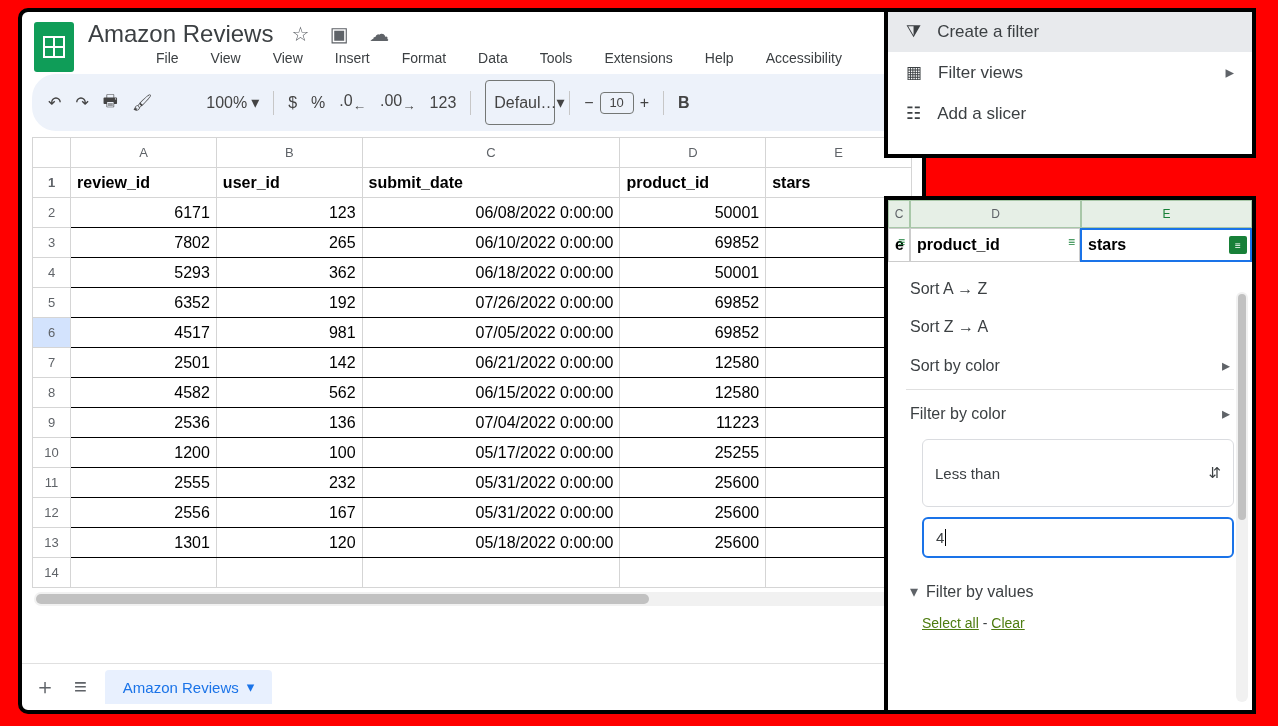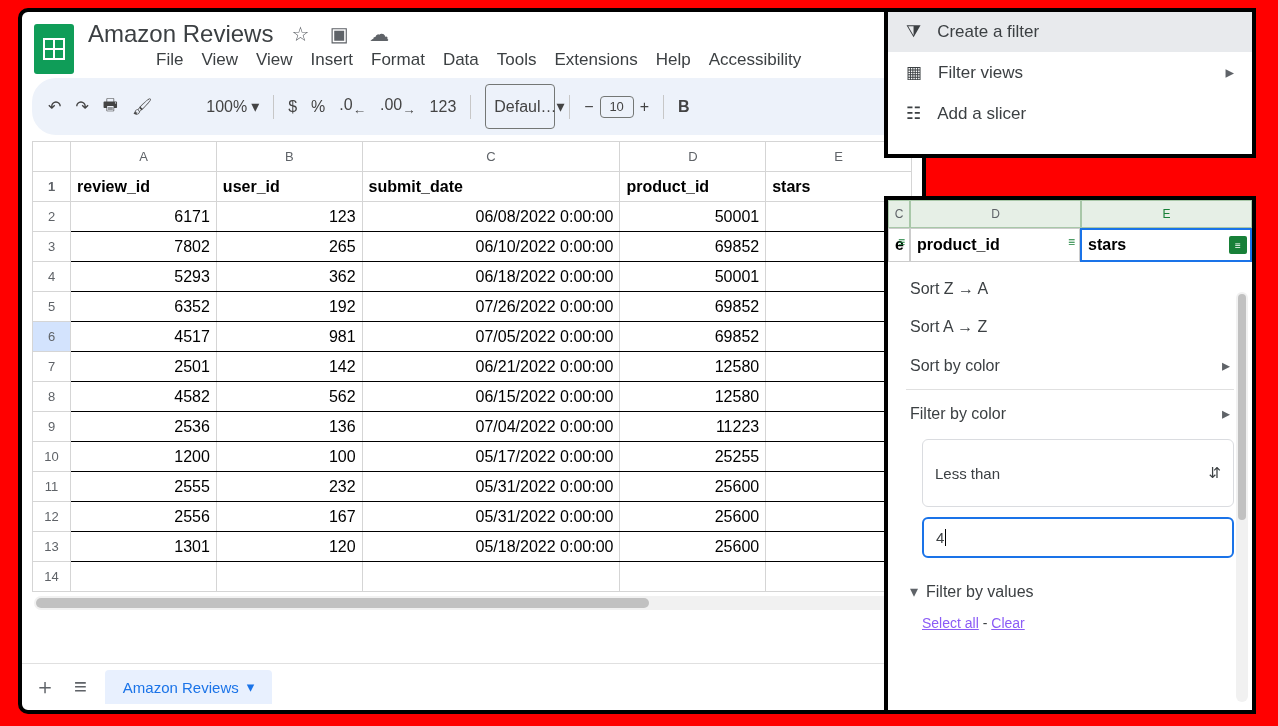--- a/index.html
+++ b/index.html
@@ -11,21 +11,21 @@
   .logo { width:40px; height:50px; background:#0f9d58; border-radius:3px; position:relative; margin-right:14px; display:flex; align-items:center; justify-content:center; }
   .logo::after { content:""; position:absolute; width:22px; height:22px; background:
      linear-gradient(#fff,#fff) center/100% 2px no-repeat,
      linear-gradient(#fff,#fff) center/2px 100% no-repeat,
      linear-gradient(#fff,#fff) top/100% 2px no-repeat,
      linear-gradient(#fff,#fff) bottom/100% 2px no-repeat,
      linear-gradient(#fff,#fff) left/2px 100% no-repeat,
      linear-gradient(#fff,#fff) right/2px 100% no-repeat; }
   .doc-title { font-size:24px; color:#3c4043; margin-right:10px; }
   .title-icons span { margin:0 8px; font-size:20px; color:#5f6368; cursor:pointer; }
-  .menu-row { padding:2px 12px 8px 68px; display:flex; gap:18px; font-size:17px; color:#3c4043; }
+  .menu-row { padding:2px 12px 8px 68px; display:flex; gap:32px; font-size:14px; color:#3c4043; }
   .menu-row span { cursor:pointer; }
   .toolbar { margin:0 10px 6px 10px; background:#edf2fa; border-radius:24px; padding:6px 16px; display:flex; align-items:center; gap:14px; font-size:16px; color:#444; }
   .toolbar .sep { width:1px; height:24px; background:#c7c7c7; }
   .toolbar .zoom { display:flex; align-items:center; gap:4px;margin-left:40px; }
   .fontbox { border:1px solid #747775; border-radius:4px; padding:12px 8px; width:70px; display:flex; justify-content:space-between; align-items:center;}
   .fsize { display:flex; align-items:center; gap:6px; }
   .fsize .box { border:1px solid #747775; border-radius:4px; width:34px; height:22px; display:flex; align-items:center; justify-content:center; font-size:13px;}
   .grid-wrap { flex:1; overflow:hidden; position:relative; padding:0 10px; display:flex; flex-direction:column;}
   table.sheet { border-collapse:collapse; width:100%; table-layout:fixed; }
   .sheet th, .sheet td { border:1px solid #d5d5d5; font-size:16px; height:30px; }
@@ -57,21 +57,21 @@
   .fic2 { background:#188038; color:#fff; width:18px; height:18px; border-radius:2px; display:flex; align-items:center; justify-content:center; font-size:10px; right:3px; top:6px; position:absolute;}
   .dmenu { padding:8px 18px; font-size:16px; color:#3c4043; flex:1; overflow:auto;}
   .dmenu .item { padding:10px 4px; cursor:pointer; display:flex; align-items:center;}
   .dmenu .item .chev{margin-left:auto;color:#5f6368;}
   .dmenu hr { border:none; border-top:1px solid #e0e0e0; margin:4px 0;}
   .dmenu .caret::before{content:"▸ "; color:#5f6368; display:inline-block; width:16px;}
   .dmenu .caret.open::before{content:"▾ ";}
   .cond-sel { border:1px solid #dadce0; border-radius:6px; padding:24px 12px; margin:6px 0 10px 16px; display:flex; justify-content:space-between; align-items:center; font-size:15px; color:#3c4043; cursor:pointer;}
   .cond-in { border:2px solid #1a73e8; border-radius:6px; padding:10px 12px; margin:0 0 14px 16px; font-size:15px;}
   .links { font-size:14px; padding:4px 0 0 16px;}
-  .links a { color:#8b5cf6; text-decoration:underline; cursor:pointer;}
+  .links a { color:#4d7c0f; text-decoration:underline; cursor:pointer;}
   .vscroll { position:absolute; right:4px; top:30px; bottom:8px; width:12px; background:#f1f1f1; border-radius:6px;}
   .vscroll::after{content:"";position:absolute;left:2px;top:2px;width:8px;height:55%;background:#c1c1c1;border-radius:4px;}
   .cut{ width:18px; overflow:hidden; flex:0 0 22px !important;}
 </style>
 </head>
 <body>
 
 <div id="main" class="panel">
   <div class="title-row">
     <div class="logo"></div>
@@ -309,24 +309,24 @@
         <span class="fic">≡</span>
       </div>
     <div class="c sel">
         <span>stars</span>
         <span class="fic2">≡</span>
       </div>
   </div>
   <div style="position:relative;flex:1;">
   <div class="dmenu">
     <div class="item">
+          <span>Sort A → Z</span>
+        </div>
+    <div class="item">
           <span>Sort Z → A</span>
-        </div>
-    <div class="item">
-          <span>Sort A → Z</span>
         </div>
     <div class="item">
           <span>Sort by color</span>
           <span class="chev">▸</span>
         </div>
     <hr>
     <div class="item">
           <span>Filter by color</span>
           <span class="chev">▸</span>
         </div>

